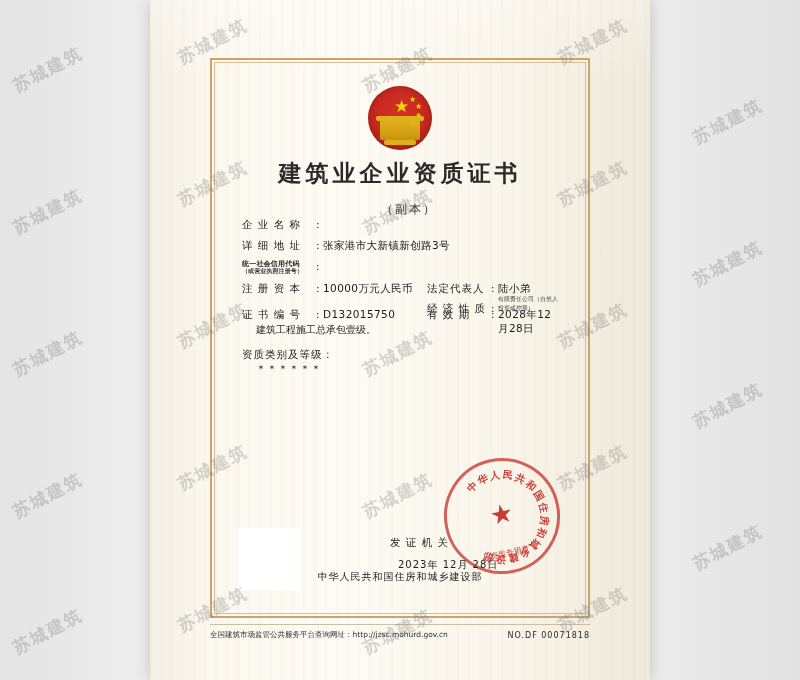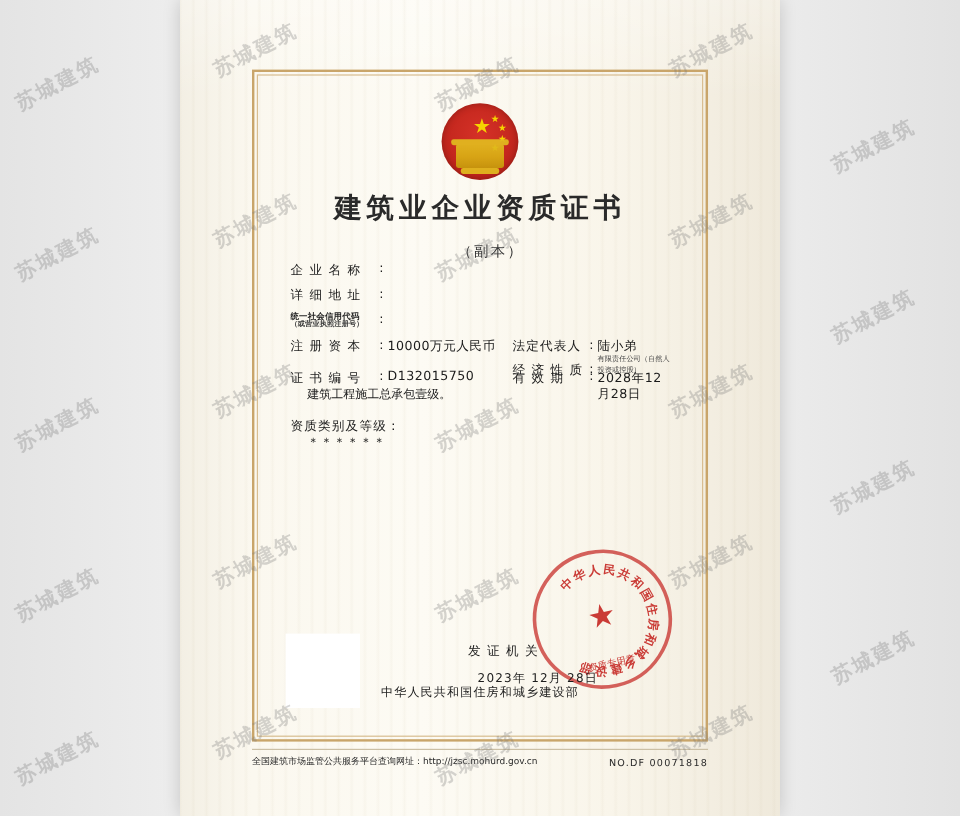--- a/index.html
+++ b/index.html
@@ -355,20 +355,21 @@
   <div id="fields">
 
     <div class="row">
       <div class="lbl">企 业 名 称</div>
       <div class="colon">:</div>
     </div>
 
     <div class="row">
       <div class="lbl">详 细 地 址</div>
       <div class="colon">:</div>
+      <div class="val">张家港市大新镇新创路3号</div>
     </div>
 
     <div class="row">
       <div class="stack-label">
         <span class="l1">统一社会信用代码</span>
         <span class="l2">（或营业执照注册号）</span>
       </div>
       <div class="colon">:</div>
     </div>
 

